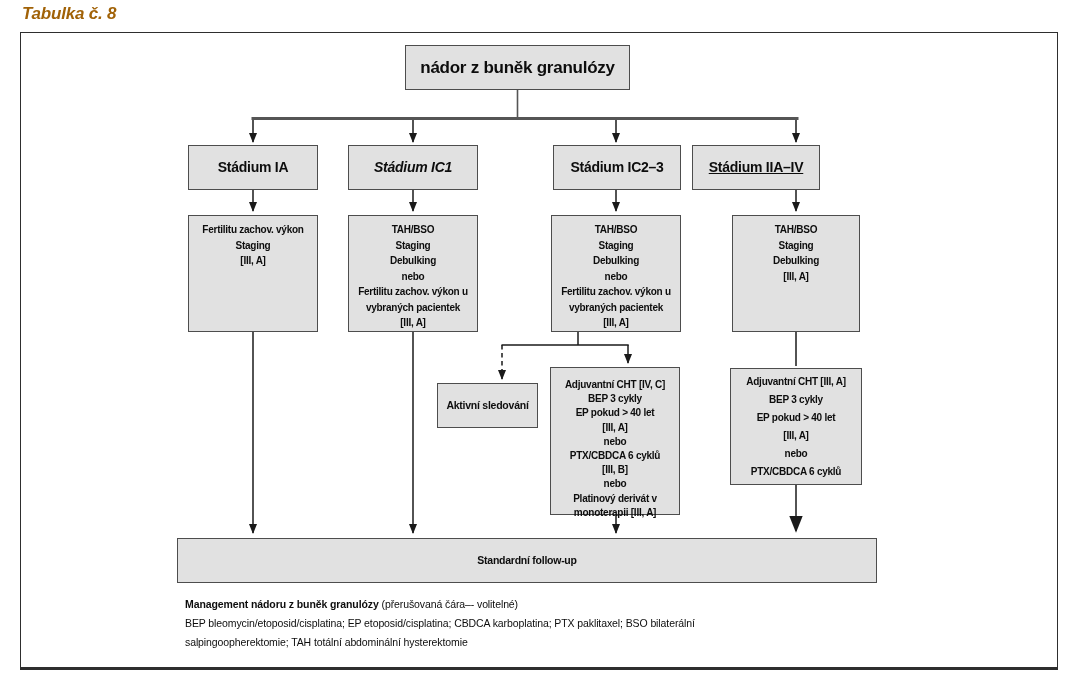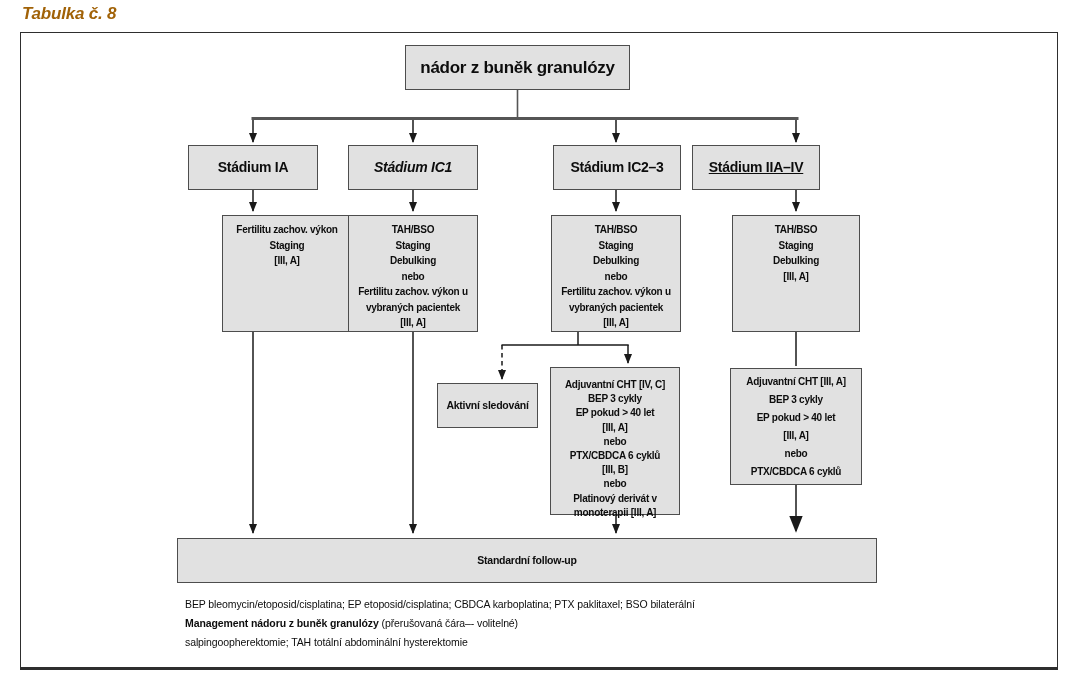--- a/index.html
+++ b/index.html
@@ -12,21 +12,21 @@
   svg.wires{position:absolute;left:0;top:0;width:1072px;height:683px;}
   .bx{position:absolute;background:#e1e1e1;border:1.3px solid #4d4d4d;
       box-sizing:border-box;display:flex;align-items:center;justify-content:center;
       text-align:center;font-weight:bold;font-size:10px;letter-spacing:-0.25px;
       white-space:pre-line;line-height:15px;color:#0d0d0d;}
   .bx-root{left:405px;top:45px;width:225px;height:45px;font-size:17px;}
   .bx-stage{height:45px;top:145px;font-size:14px;}
   .st1{left:188px;width:130px;} .st2{left:348px;width:130px;font-style:italic;}
   .st3{left:553px;width:128px;} .st4{left:692px;width:128px;text-decoration:underline;}
   .bx-treat{top:215px;height:117px;align-items:flex-start;padding-top:6px;line-height:15.5px;}
-  .tr1{left:188px;width:130px;margin-left:34px;} .tr2{left:348px;width:130px;}
+  .tr1{left:188px;width:130px;} .tr2{left:348px;width:130px;}
   .tr3{left:551px;width:130px;} .tr4{left:732px;width:128px;}
   .bx-active{left:437px;top:383px;width:101px;height:45px;font-size:10.5px;}
   .bx-adj1{left:550px;top:367px;width:130px;height:148px;align-items:flex-start;
            padding-top:10px;line-height:14.2px;}
   .bx-adj2{left:730px;top:368px;width:132px;height:117px;line-height:18px;}
   .bx-follow{left:177px;top:538px;width:700px;height:45px;font-size:10.5px;}
   .legend{position:absolute;left:185px;top:595px;width:580px;font-size:10.5px;
           line-height:19px;letter-spacing:-0.1px;color:#0d0d0d;}
   .legend b{font-weight:bold;}
 </style>
@@ -117,16 +117,16 @@
 <div class="bx bx-adj2">Adjuvantní CHT [III, A]
 BEP 3 cykly
 EP pokud &gt; 40 let
 [III, A]
 nebo
 PTX/CBDCA 6 cyklů</div>
 
 <div class="bx bx-follow">Standardní follow-up</div>
 
 <div class="legend">
+  <div><b>Management nádoru z buněk granulózy</b><span> (přerušovaná čára–- volitelné)</span></div>
   <div>BEP bleomycin/etoposid/cisplatina; EP etoposid/cisplatina; CBDCA karboplatina; PTX paklitaxel; BSO bilaterální</div>
-  <div><b>Management nádoru z buněk granulózy</b><span> (přerušovaná čára–- volitelné)</span></div>
   <div>salpingoopherektomie; TAH totální abdominální hysterektomie</div>
 </div>
 
 </body></html>

